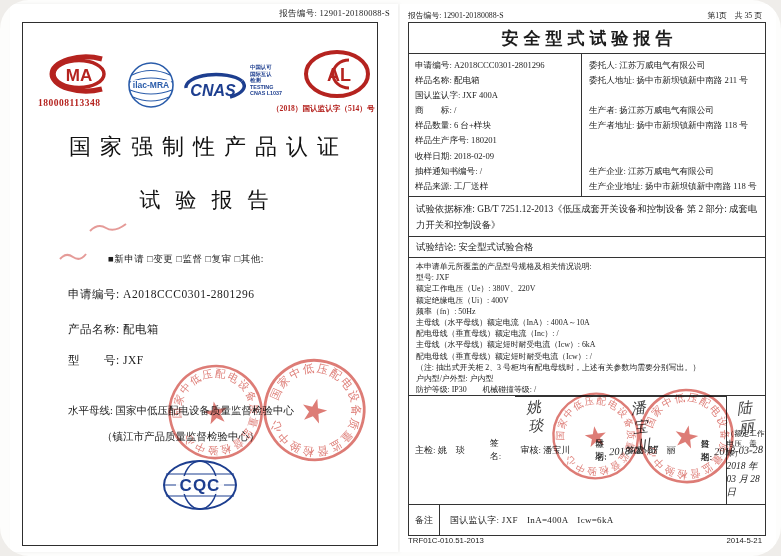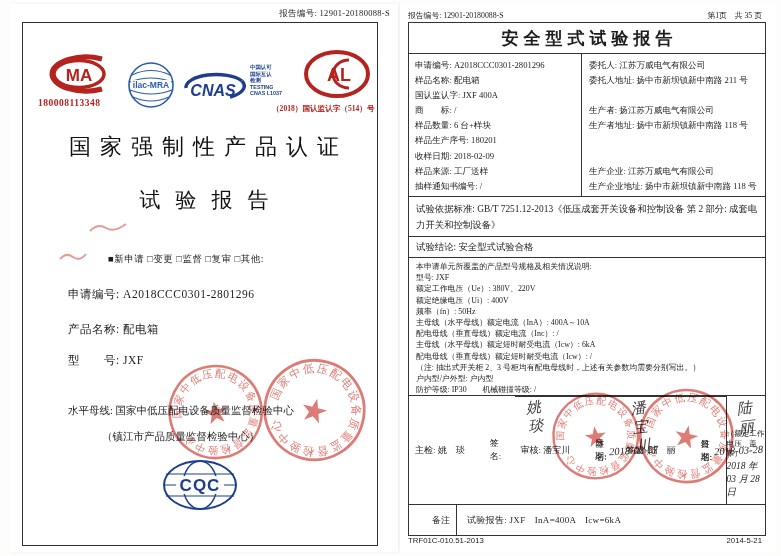--- a/index.html
+++ b/index.html
@@ -1,17 +1,17 @@
 <!DOCTYPE html>
 <html><head>
 <meta charset="utf-8">
 <style>
   html,body{margin:0;padding:0;background:#efedea;}
   #canvas{position:relative;width:781px;height:556px;background:#fdfdfc;overflow:hidden;
-    font-family:"Liberation Serif","DejaVu Serif",serif;color:#1c1c1c;}
+    font-family:"Liberation Serif","DejaVu Serif",serif;color:#1c1c1c;border-radius:29px;}
   .page{position:absolute;background:#fff;}
   .abs{position:absolute;}
   
   #page-left{left:10px;top:4px;width:388px;height:548px;box-shadow:2px 0 4px rgba(0,0,0,.06);}
   .lp-head{right:8px;top:4px;font-size:8.5px;letter-spacing:.3px;}
   .lp-box{left:12px;top:18px;width:354px;height:522px;border:1.6px solid #2e2e2e;}
   .cma-number{left:28px;top:94px;font-size:9.5px;color:#b5231f;font-weight:bold;letter-spacing:.5px;}
   .cnas-caption{left:240px;top:60px;font-size:5.4px;line-height:6.6px;color:#1d3e8f;font-family:"Liberation Sans","DejaVu Sans",sans-serif;font-weight:bold;}
   .cal-caption{left:262px;top:100px;font-size:7.6px;color:#b5231f;font-weight:bold;}
   .lp-title1{left:0;top:128px;width:100%;text-align:center;font-size:22px;letter-spacing:9px;text-indent:9px;color:#111;}
@@ -48,21 +48,21 @@
   .sig-row:first-child{border-top:none;}
   .sig-role{width:82px;font-size:9px;}
   .sig-label{font-size:9px;}
   .hw-sig{position:absolute;left:118px;top:2px;font-size:15px;font-style:italic;transform:rotate(-7deg);color:#262626;opacity:.9;}
   .sig-datewrap{position:absolute;left:186px;font-size:9px;display:flex;align-items:center;}
   .hw-date{font-size:10.5px;font-style:italic;transform:rotate(-3deg);color:#262626;margin-left:2px;white-space:nowrap;}
   .sig-stampcell{width:134px;border-left:1px solid #333;display:flex;flex-direction:column;justify-content:flex-end;align-items:center;padding-bottom:5px;position:relative;}
   .stamp-caption{font-size:7.6px;}
   .stamp-date{font-size:9.5px;font-style:italic;color:#262626;margin-top:1px;}
   .r-remark{height:30px;display:flex;}
-  .remark-label{width:30px;border-right:1px solid #333;display:flex;align-items:center;justify-content:center;font-size:9px;margin-left:17px;}
+  .remark-label{width:30px;border-right:1px solid #333;display:flex;align-items:center;justify-content:center;font-size:9px;}
   .remark-value{flex:1;display:flex;align-items:center;padding-left:10px;font-size:9px;letter-spacing:.3px;}
   .rp-foot-l{left:8px;top:532px;font-size:7.8px;font-family:"Liberation Sans","DejaVu Sans",sans-serif;}
   .rp-foot-r{right:14px;top:532px;font-size:7.8px;font-family:"Liberation Sans","DejaVu Sans",sans-serif;}
 </style>
 </head>
 <body>
 
 <div id="canvas">
 
   <div class="page" id="page-left">
@@ -190,22 +190,22 @@
 
       <div class="row r-info">
         <div class="col col-l">
           <div class="info-line">申请编号: A2018CCC0301-2801296</div>
           <div class="info-line">样品名称: 配电箱</div>
           <div class="info-line">国认监认字: JXF 400A</div>
           <div class="info-line">商　　标: /</div>
           <div class="info-line">样品数量: 6 台+样块</div>
           <div class="info-line">样品生产序号: 180201</div>
           <div class="info-line">收样日期: 2018-02-09</div>
+          <div class="info-line">抽样通知书编号: /</div>
           <div class="info-line">样品来源: 工厂送样</div>
-          <div class="info-line">抽样通知书编号: /</div>
         </div>
         <div class="col col-r">
           <div class="info-line">委托人: 江苏万威电气有限公司</div>
           <div class="info-line">委托人地址: 扬中市新坝镇新中南路 211 号</div>
           <div class="info-line"></div>
           <div class="info-line">生产者: 扬江苏万威电气有限公司</div>
           <div class="info-line">生产者地址: 扬中市新坝镇新中南路 118 号</div>
           <div class="info-line"></div>
           <div class="info-line"></div>
           <div class="info-line">生产企业: 江苏万威电气有限公司</div>
@@ -263,21 +263,21 @@
           </div>
         </div>
         <div class="sig-stampcell">
           <span class="stamp-caption">（额定工作电压、盖章）</span>
           <span class="stamp-date">2018 年 03 月 28 日</span>
         </div>
       </div>
 
       <div class="row r-remark">
         <div class="remark-label">备注</div>
-        <div class="remark-value">试验报告: JXF　InA=400A　Icw=6kA</div>
+        <div class="remark-value">国认监认字: JXF　InA=400A　Icw=6kA</div>
       </div>
     </div>
 
     <div class="abs stamp" style="left:150px;top:386px;transform:rotate(-8deg);">
       <svg width="92" height="92" viewBox="0 0 100 100">
         <defs>
             <path id="stC" d="M50,50 m-35,0 a35,35 0 1,1 70,0 a35,35 0 1,1 -70,0"></path>
           </defs>
         <circle cx="50" cy="50" r="46" fill="none" stroke="currentColor" stroke-width="2.6"></circle>
         <text x="50" y="61" text-anchor="middle" font-size="30" fill="currentColor">★</text>

